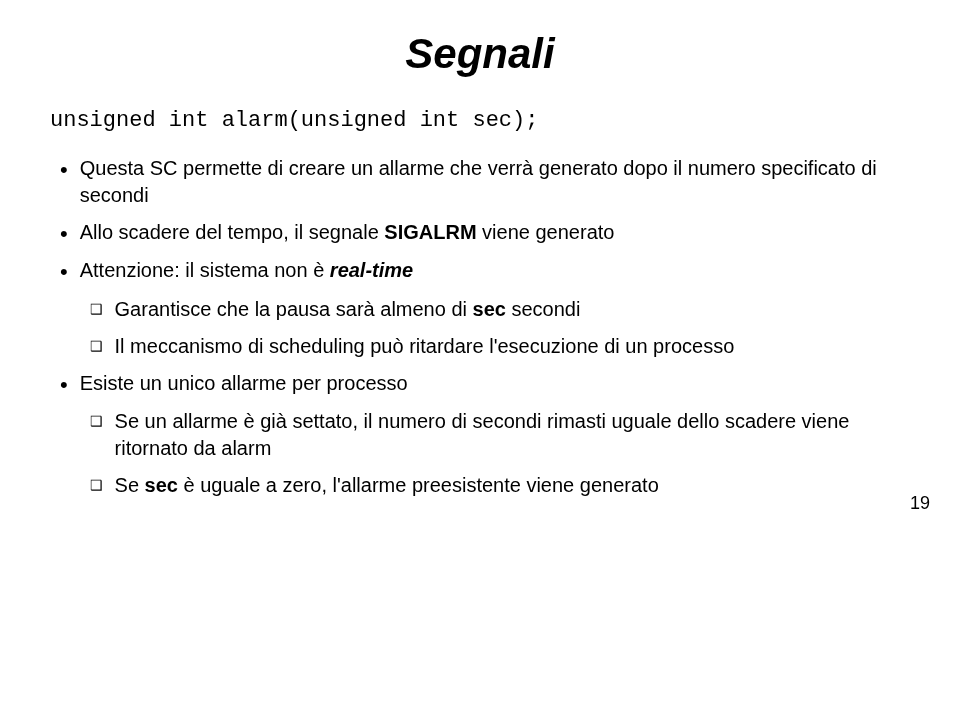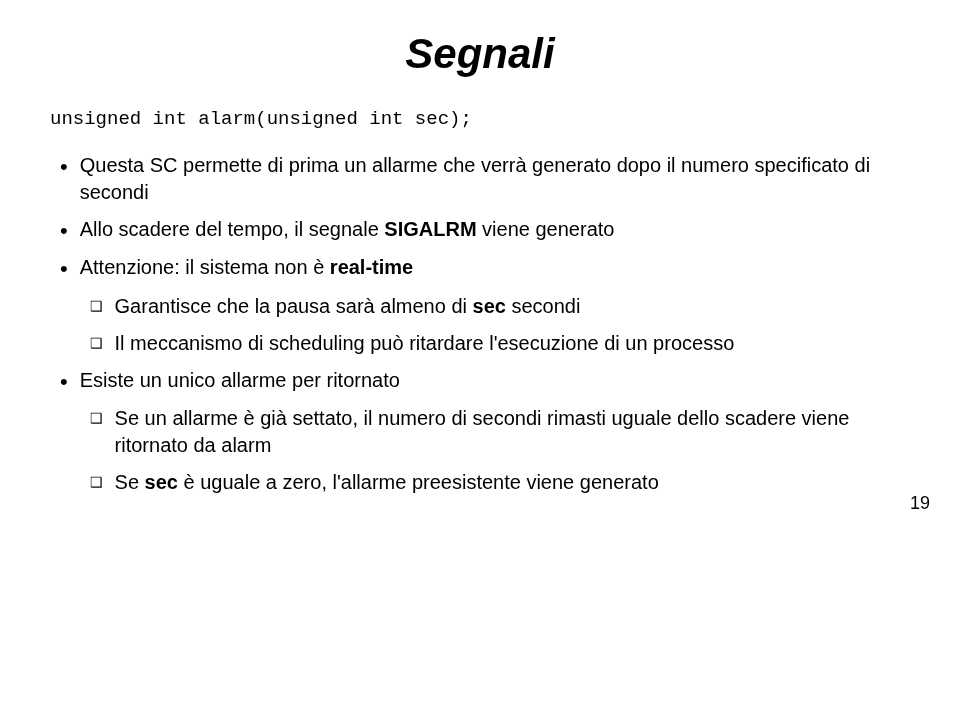--- a/index.html
+++ b/index.html
@@ -28,21 +28,21 @@
       text-align: center;
       font-size: 42px;
       font-style: italic;
       font-weight: bold;
       color: #000000;
       margin-bottom: 30px;
     }
 
     .code-line {
       font-family: 'Courier New', Courier, monospace;
-      font-size: 19px;
+      font-size: 22px;
       color: #000000;
       margin-bottom: 22px;
       margin-left: 0px;
     }
 
     .bullet-list {
       list-style: none;
       margin-left: 10px;
     }
 
@@ -79,20 +79,21 @@
     .sub-list {
       margin-left: 30px;
       margin-top: 4px;
     }
 
     .bold-text {
       font-weight: bold;
     }
 
     .italic-text {
+      font-style: italic;
     }
 
     .page-number {
       position: absolute;
       bottom: 18px;
       right: 30px;
       font-size: 18px;
       color: #000000;
     }
   </style>
@@ -103,21 +104,21 @@
 
   <div class="title">Segnali</div>
 
   <div class="code-line">unsigned int alarm(unsigned int sec);</div>
 
   <ul class="bullet-list">
 
     <li class="bullet-item round-bullet">
       <span class="bullet-marker">•</span>
       <span class="bullet-text">
-        Questa SC permette di prima un allarme che verrà generato dopo il numero specificato di secondi
+        Questa SC permette di creare un allarme che verrà generato dopo il numero specificato di secondi
       </span>
     </li>
 
     <li class="bullet-item round-bullet">
       <span class="bullet-marker">•</span>
       <span class="bullet-text">
         Allo scadere del tempo, il segnale <span class="bold-text">SIGALRM</span> viene generato
       </span>
     </li>
 
@@ -138,21 +139,21 @@
     <li class="bullet-item sub-bullet sub-list">
       <span class="bullet-marker">❑</span>
       <span class="bullet-text">
         Il meccanismo di scheduling può ritardare l'esecuzione di un processo
       </span>
     </li>
 
     <li class="bullet-item round-bullet">
       <span class="bullet-marker">•</span>
       <span class="bullet-text">
-        Esiste un unico allarme per ritornato
+        Esiste un unico allarme per processo
       </span>
     </li>
 
     <li class="bullet-item sub-bullet sub-list">
       <span class="bullet-marker">❑</span>
       <span class="bullet-text">
         Se un allarme è già settato, il numero di secondi rimasti uguale dello scadere viene ritornato da alarm
       </span>
     </li>
 

